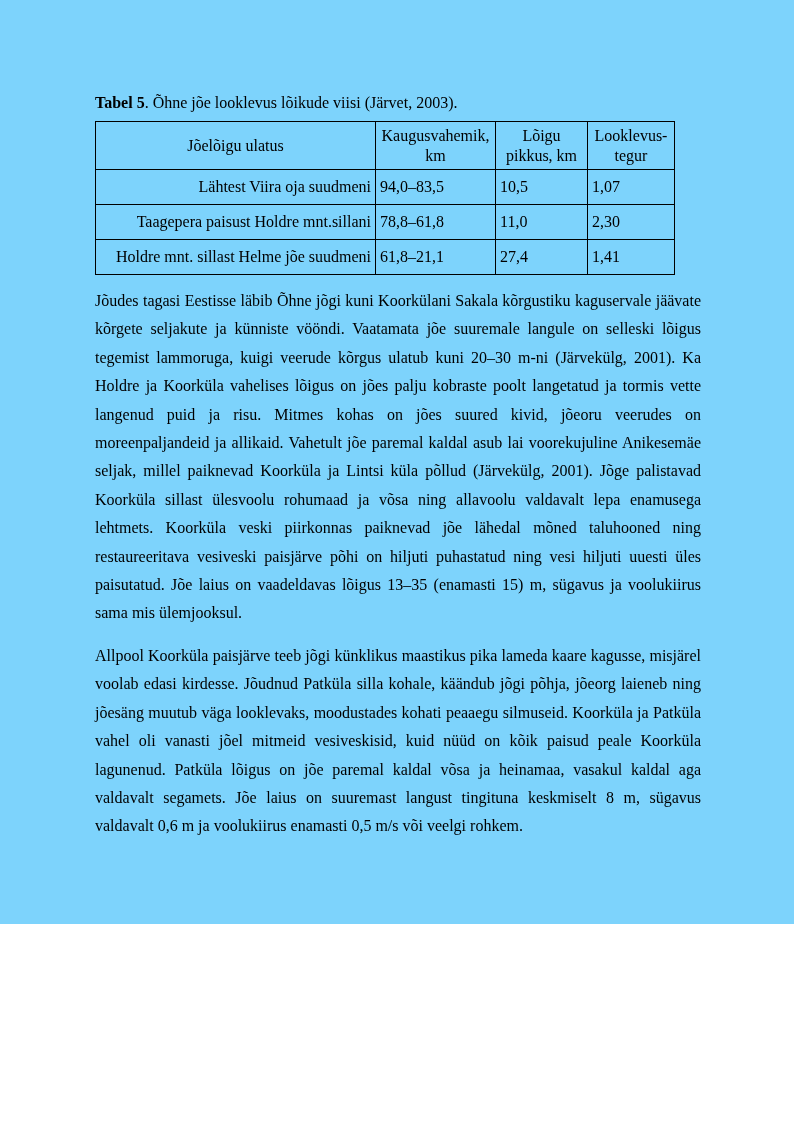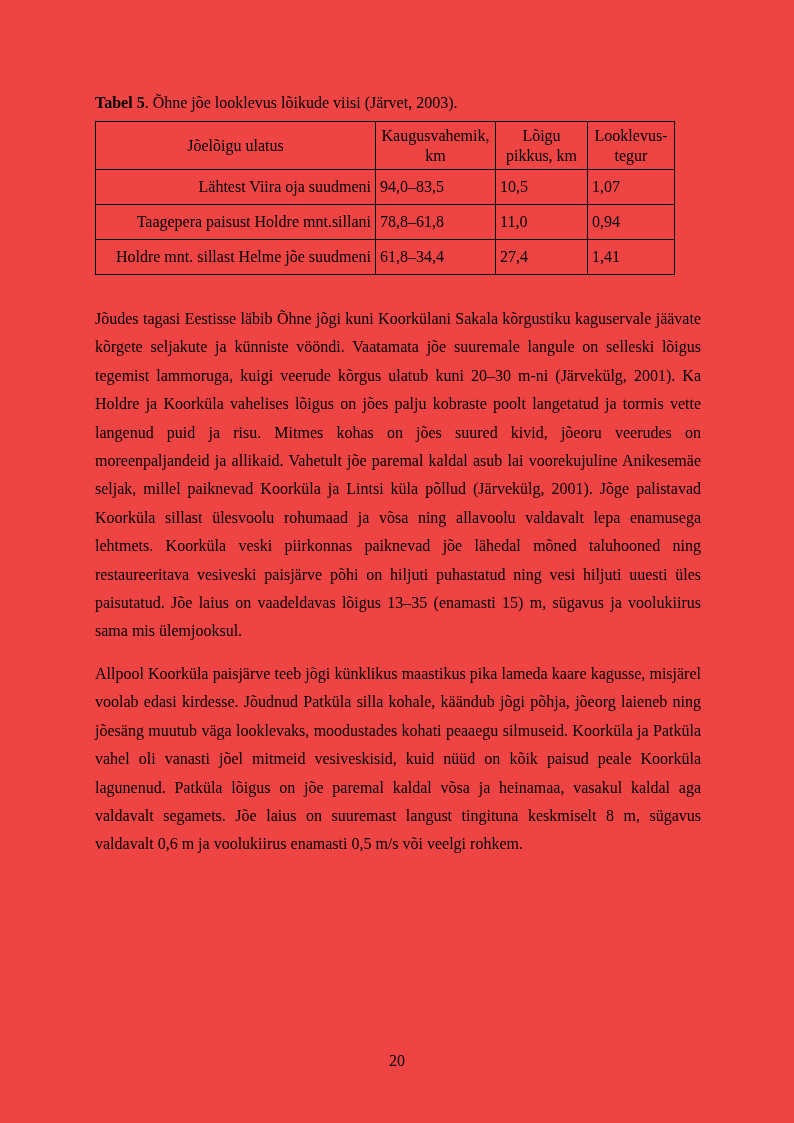--- a/index.html
+++ b/index.html
@@ -1,21 +1,21 @@
 <!DOCTYPE html>
 <html><head>
 <meta charset="utf-8">
 <style>
   * { margin: 0; padding: 0; box-sizing: border-box; }
   html, body { background: #fff; }
   .page {
     position: relative;
     width: 794px;
-    height: 1123px;
-    background: #ef4444;
+    height: 924px;
+    background: #7dd3fc;
     font-family: "Liberation Serif", "DejaVu Serif", serif;
     color: #000;
     overflow: hidden;
   }
   .content {
     position: absolute;
     left: 95px;
     top: 93px;
     width: 606px;
   }
@@ -50,21 +50,21 @@
   }
   table.data-table td.cell-left {
     text-align: right;
     padding-left: 7px;
   }
   col.c1 { width: 280px; }
   col.c2 { width: 120px; }
   col.c3 { width: 92px; }
   col.c4 { width: 87px; }
   .body-text {
-    margin-top: 30px;
+    margin-top: 12px;
     width: 606px;
   }
   .para {
     font-size: 16px;
     line-height: 28.4px;
     text-align: justify;
   }
   .para + .para { margin-top: 14px; }
   .page-number {
     position: absolute;
@@ -104,25 +104,25 @@
           <tr>
             <td class="cell-left">Lähtest Viira oja suudmeni</td>
             <td>94,0–83,5</td>
             <td>10,5</td>
             <td>1,07</td>
           </tr>
           <tr>
             <td class="cell-left">Taagepera paisust Holdre mnt.sillani</td>
             <td>78,8–61,8</td>
             <td>11,0</td>
-            <td>0,94</td>
+            <td>2,30</td>
           </tr>
           <tr>
             <td class="cell-left">Holdre mnt. sillast Helme jõe suudmeni</td>
-            <td>61,8–34,4</td>
+            <td>61,8–21,1</td>
             <td>27,4</td>
             <td>1,41</td>
           </tr>
         </tbody>
     </table>
 
     <div class="body-text">
       <p class="para">Jõudes tagasi Eestisse läbib Õhne jõgi kuni Koorkülani Sakala kõrgustiku kaguservale jäävate kõrgete seljakute ja künniste vööndi. Vaatamata jõe suuremale langule on selleski lõigus tegemist lammoruga, kuigi veerude kõrgus ulatub kuni 20–30 m-ni (Järvekülg, 2001). Ka Holdre ja Koorküla vahelises lõigus on jões palju kobraste poolt langetatud ja tormis vette langenud puid ja risu. Mitmes kohas on jões suured kivid, jõeoru veerudes on moreenpaljandeid ja allikaid. Vahetult jõe paremal kaldal asub lai voorekujuline Anikesemäe seljak, millel paiknevad Koorküla ja Lintsi küla põllud (Järvekülg, 2001). Jõge palistavad Koorküla sillast ülesvoolu rohumaad ja võsa ning allavoolu valdavalt lepa enamusega lehtmets. Koorküla veski piirkonnas paiknevad jõe lähedal mõned taluhooned ning restaureeritava vesiveski paisjärve põhi on hiljuti puhastatud ning vesi hiljuti uuesti üles paisutatud. Jõe laius on vaadeldavas lõigus 13–35 (enamasti 15) m, sügavus ja voolukiirus sama mis ülemjooksul.</p>
       <p class="para">Allpool Koorküla paisjärve teeb jõgi künklikus maastikus pika lameda kaare kagusse, misjärel voolab edasi kirdesse. Jõudnud Patküla silla kohale, käändub jõgi põhja, jõeorg laieneb ning jõesäng muutub väga looklevaks, moodustades kohati peaaegu silmuseid. Koorküla ja Patküla vahel oli vanasti jõel mitmeid vesiveskisid, kuid nüüd on kõik paisud peale Koorküla lagunenud. Patküla lõigus on jõe paremal kaldal võsa ja heinamaa, vasakul kaldal aga valdavalt segamets. Jõe laius on suuremast langust tingituna keskmiselt 8 m, sügavus valdavalt 0,6 m ja voolukiirus enamasti 0,5 m/s või veelgi rohkem.</p>
     </div>

